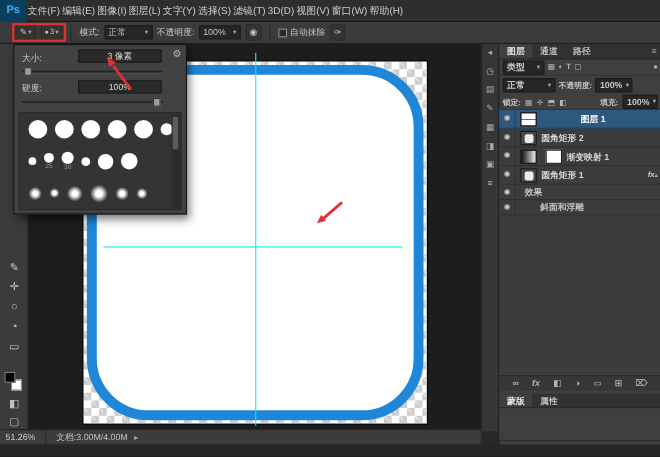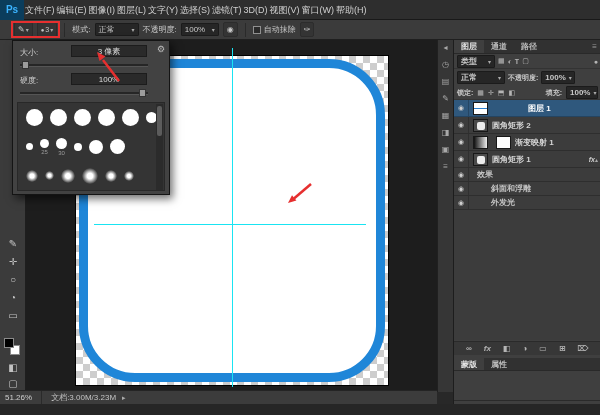--- a/index.html
+++ b/index.html
@@ -281,45 +281,41 @@
         <span class="caret">▴</span>
       </div>
       <div class="lay small">
         <span class="eyecell" style="line-height:13px;">◉</span>
         <span class="lname indent" style="padding-left:8px;">效果</span>
       </div>
       <div class="lay small">
         <span class="eyecell" style="line-height:13px;">◉</span>
         <span class="lname indent">斜面和浮雕</span>
       </div>
-      <div class="lay small">
-        <span class="eyecell" style="line-height:13px;">◉</span>
-        <span class="lname indent">外发光</span>
-      </div>
     </div>
     <div class="lbar">
       <span>∞</span>
       <span style="font-style:italic;">fx</span>
       <span>◧</span>
       <span>◑</span>
       <span>▭</span>
       <span>⊞</span>
       <span>⌦</span>
     </div>
     <div class="ptabs2">
       <span class="ptab active">蒙版</span>
       <span class="ptab">属性</span>
     </div>
     <div class="pbody2"></div>
   </div>
 
   <div class="statusbar">
     <span>51.26%</span>
     <span class="sep"></span>
-    <span class="status-doc">文档:3.00M/3.23M</span>
+    <span class="status-doc">文档:3.00M/4.00M</span>
     <span class="caret" style="font-size:7px;">▸</span>
   </div>
   <div class="bottom-edge"></div>
 
   <svg class="anno" width="600" height="415">
     <g stroke="#e62f2f" fill="#e62f2f">
       <line x1="119" y1="81" x2="103" y2="60" stroke-width="2.5"></line>
       <polygon points="97,52 105.5,56.5 99.5,61" stroke="none"></polygon>
       <line x1="311" y1="184" x2="294" y2="198.5" stroke-width="2.5"></line>
       <polygon points="288,203 292,195.2 296.4,200.6" stroke="none"></polygon>

